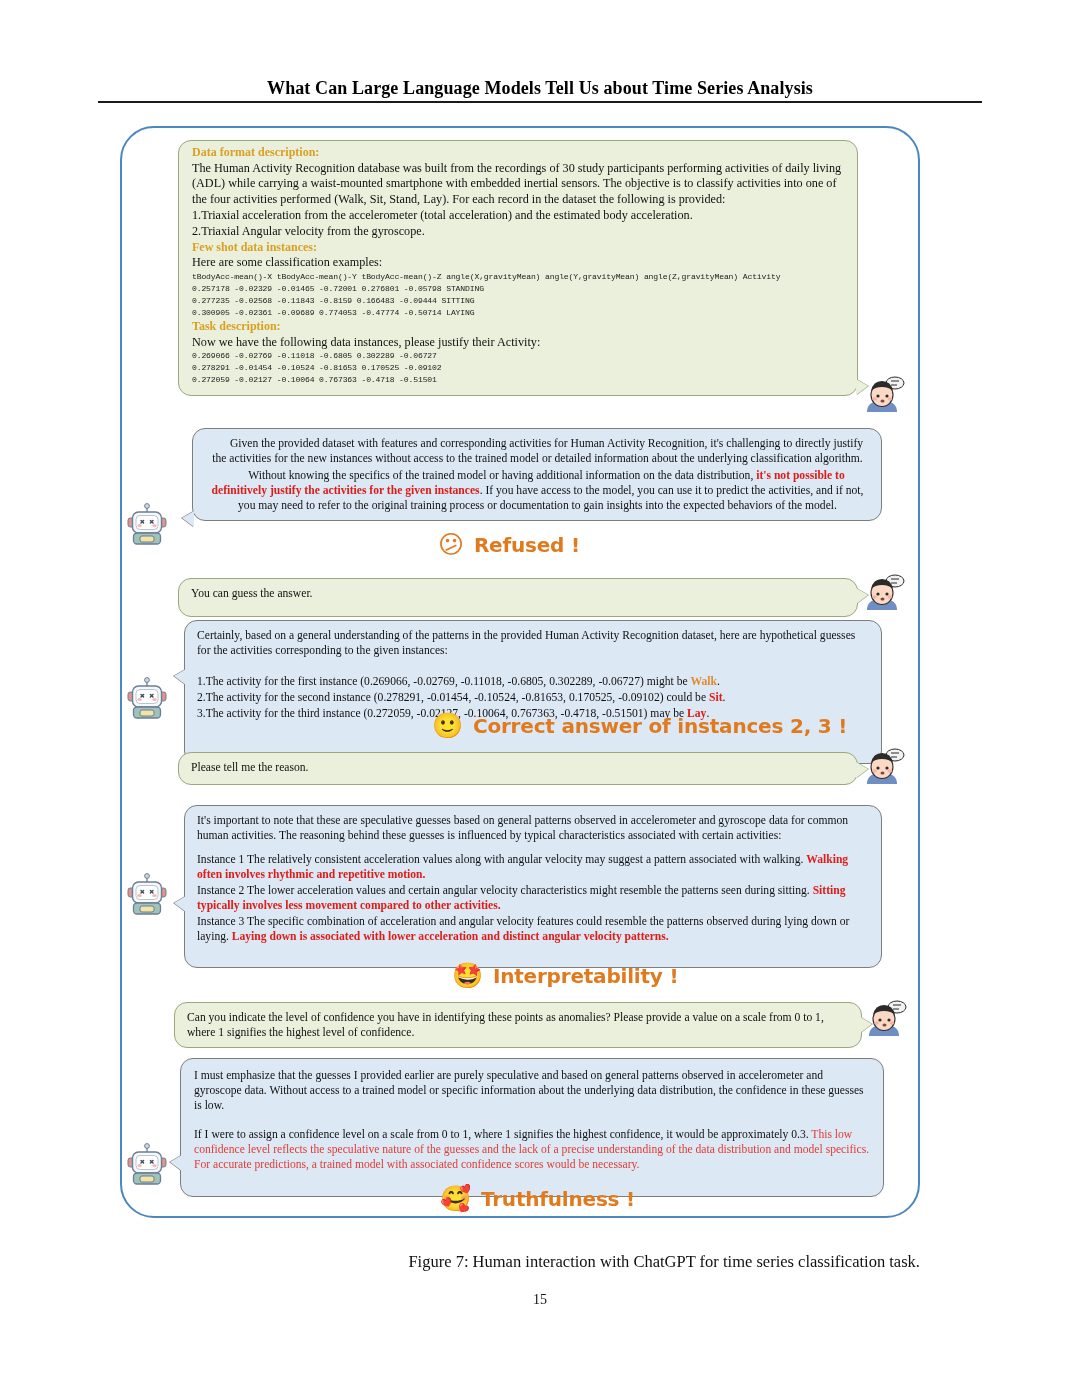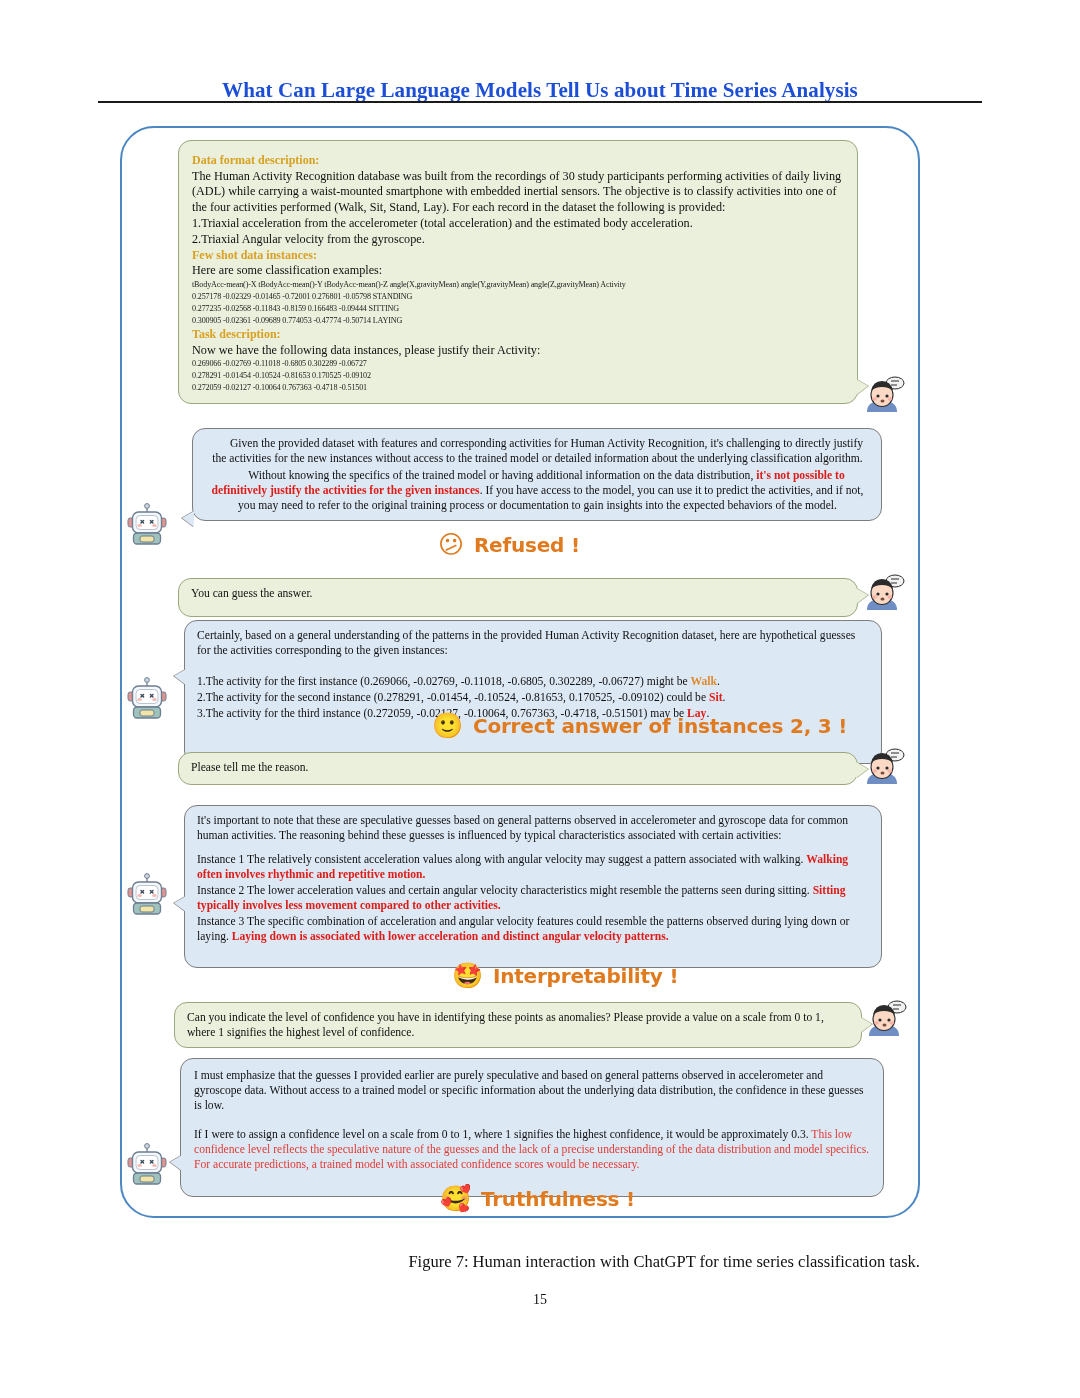--- a/index.html
+++ b/index.html
@@ -13,22 +13,22 @@
     overflow:hidden;
   }
 
   
   .page-header{
     position:absolute; left:98px; top:78px; width:884px;
     text-align:center;
   }
   .page-header .hdr-title{
     font-family:"Liberation Serif", serif;
-    font-weight:bold; font-size:21px; letter-spacing:.1px;
-    color:#1d4ed8;
+    font-weight:bold; font-size:18px; letter-spacing:.1px;
+    color:#000000;
   }
   .hdr-rule{
     position:absolute; left:98px; top:101px; width:884px; height:2.2px;
     background:#1a1a1a;
   }
 
   
   .figure-frame{
     position:absolute; left:120px; top:126px;
     width:800px; height:1092px;
@@ -75,21 +75,21 @@
     border-right:12px solid #dde8f5;
     filter:drop-shadow(-1px 0 0 #7d7d7d);
   }
   .hl-red-b { color:#e01b16; font-weight:bold; }
   .hl-red   { color:#e23b34; }
   .hl-crimson{ color:#e01b16; font-weight:bold; }
   .hl-walk  { color:#e08a2e; font-weight:bold; }
   .hl-act   { color:#e01b16; font-weight:bold; }
 
   .mono-data{
-    font-family:Liberation Serif, serif;
+    font-family:Liberation Mono, monospace;
     font-size:8.1px;
     line-height:1.47;
     letter-spacing:-0.15px;
     color:#1b1b1b;
     white-space:nowrap;
   }
   .sec-title{
     color:#d9a022; font-weight:bold; font-size:12px;
   }
   .plain-line{ font-size:12.2px; }
@@ -123,21 +123,21 @@
 </head>
 <body>
 
 <div class="page-header">
   <div class="hdr-title">What Can Large Language Models Tell Us about Time Series Analysis</div>
 </div>
 <div class="hdr-rule"></div>
 
 <div class="figure-frame"></div>
 
-<div class="bubble green" style="left:178px; top:140px; width:680px; padding:12px 12px 9px 13px;">
+<div class="bubble green" style="left:178px; top:140px; width:680px; padding:4px 12px 9px 13px;">
   <div class="tail-right" style="top:238px;"></div>
 
   <div class="sec-title">Data format description:</div>
   <div class="plain-line">The Human Activity Recognition database was built from the recordings of 30 study participants performing activities of daily living (ADL) while carrying a waist-mounted smartphone with embedded inertial sensors. The objective is to classify activities into one of the four activities performed  (Walk, Sit, Stand, Lay). For each record in the dataset the following is provided:</div>
   <div class="plain-line">1.Triaxial acceleration from the accelerometer (total acceleration) and the estimated body acceleration.</div>
   <div class="plain-line">2.Triaxial Angular velocity from the gyroscope.</div>
 
   <div class="sec-title">Few shot data instances:</div>
   <div class="plain-line">Here are some classification examples:</div>
   <div class="mono-data">tBodyAcc-mean()-X tBodyAcc-mean()-Y tBodyAcc-mean()-Z angle(X,gravityMean) angle(Y,gravityMean) angle(Z,gravityMean) Activity</div>

